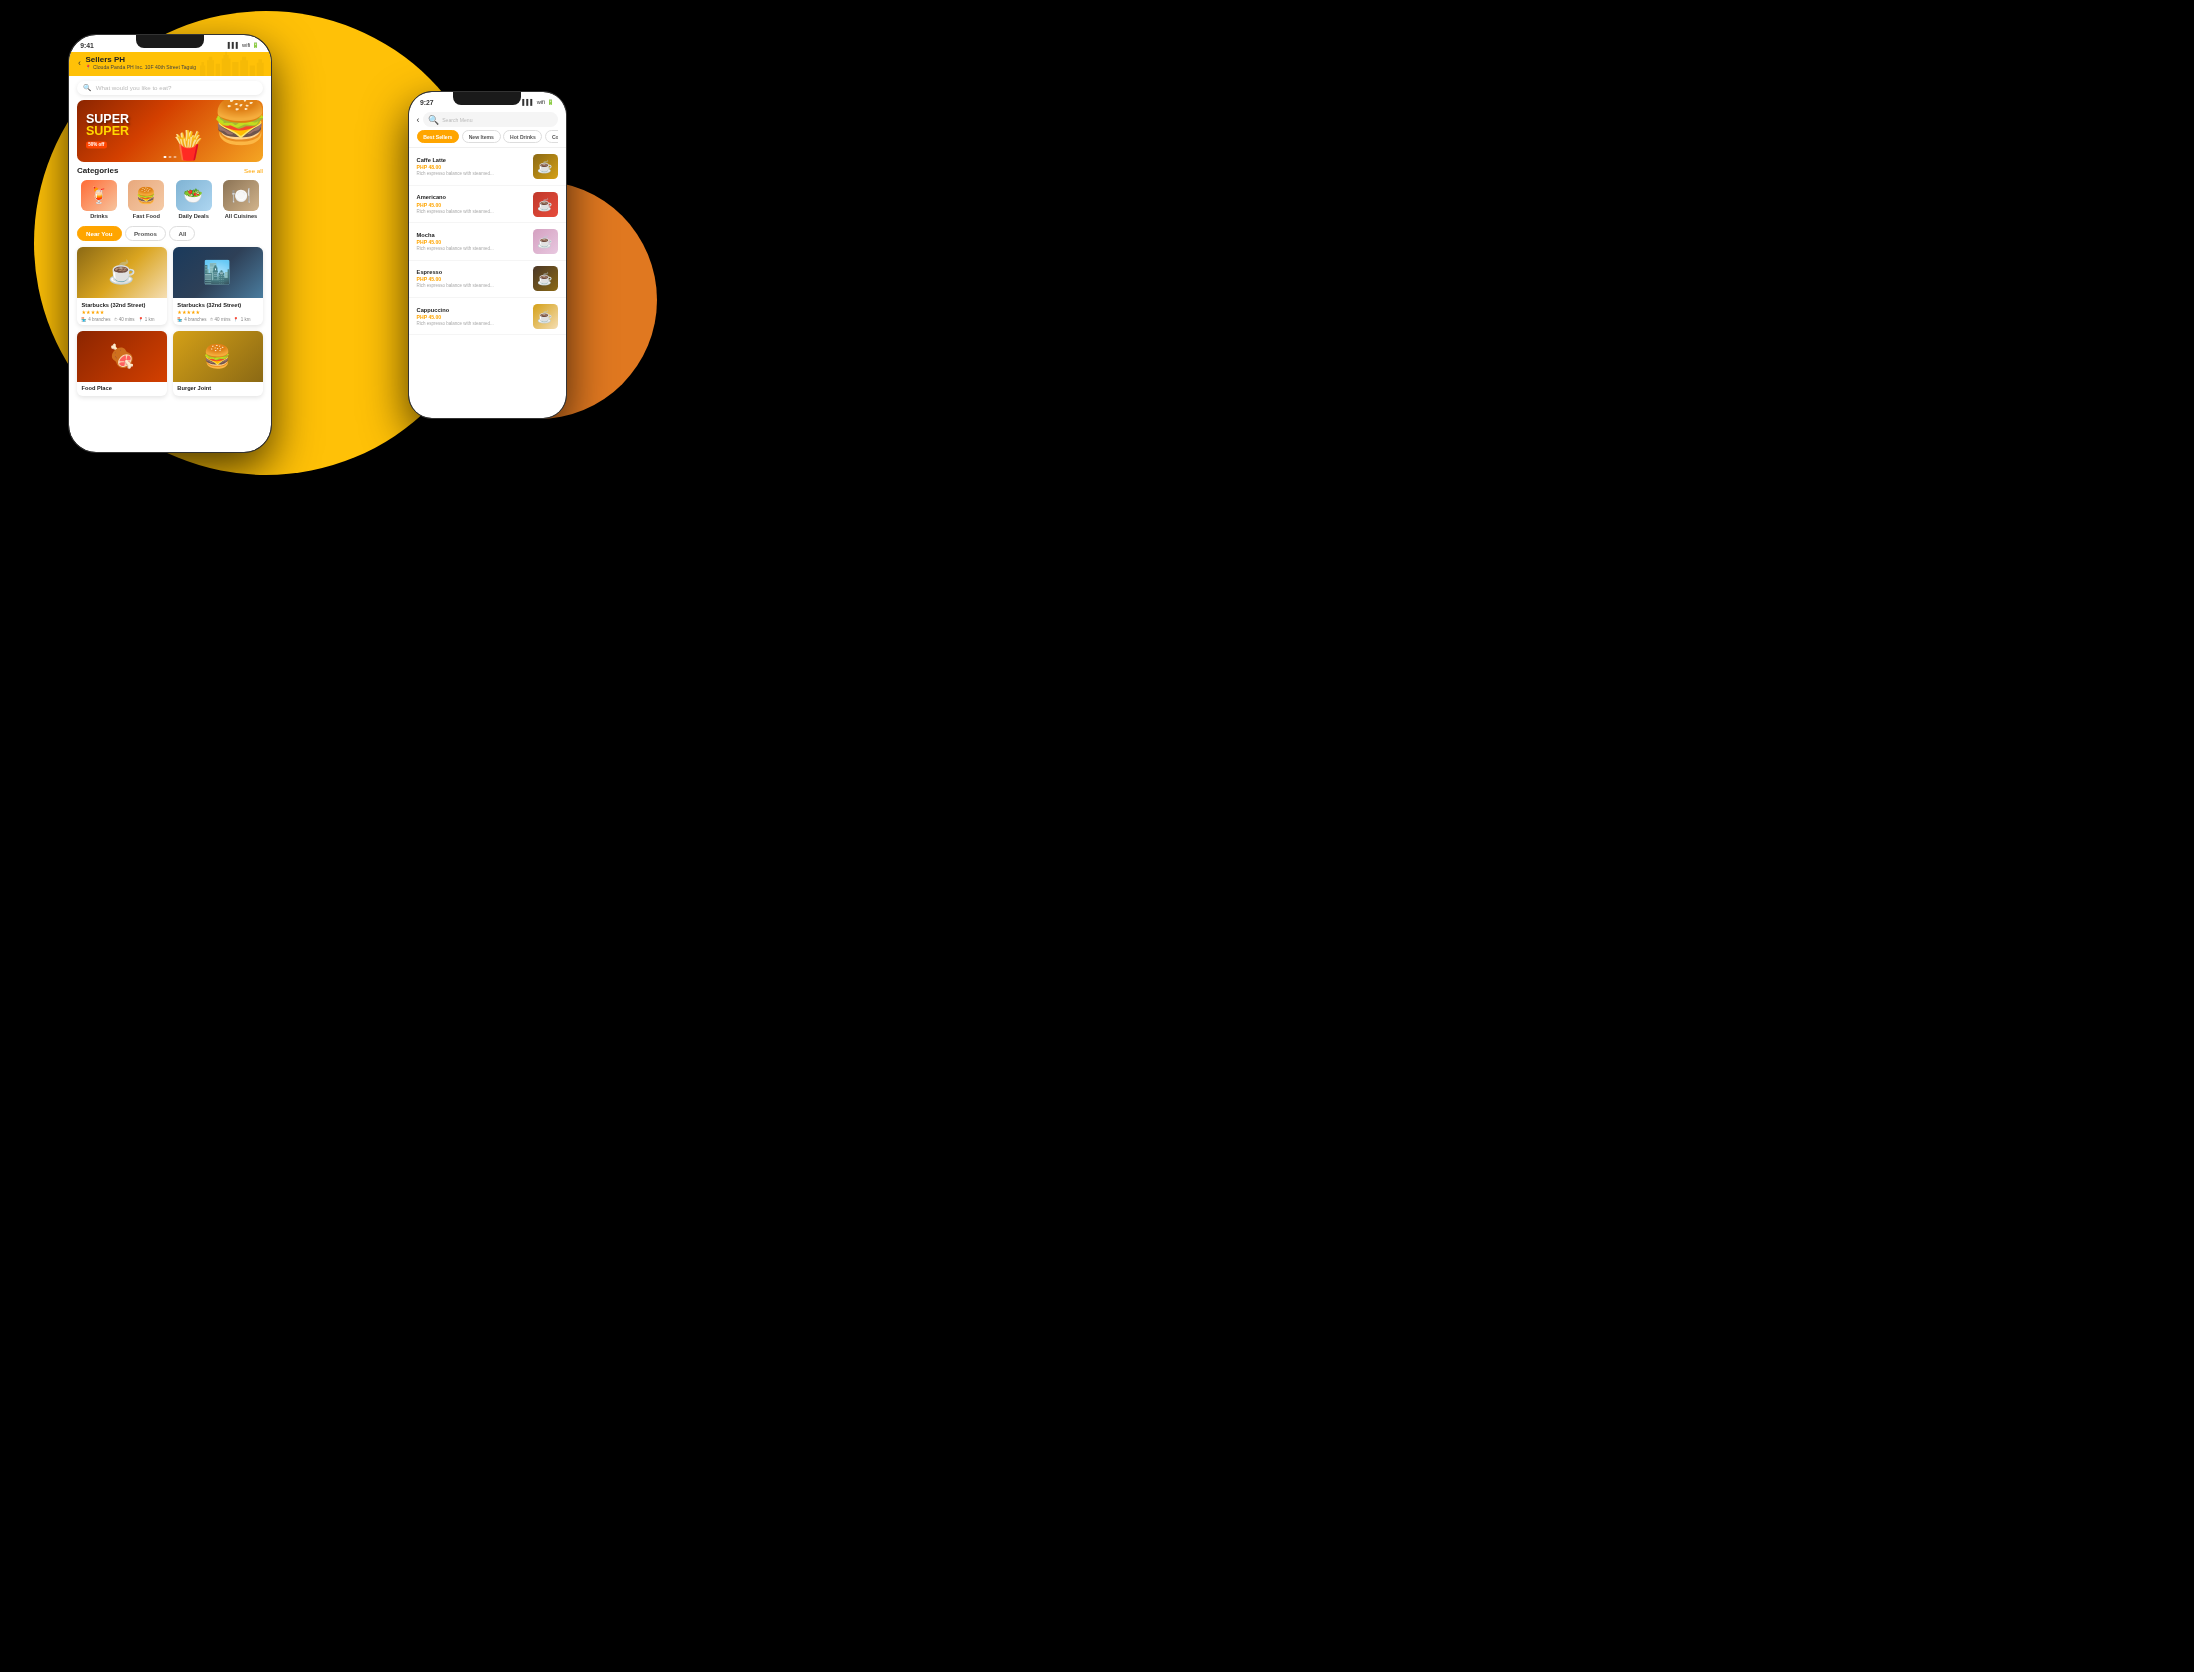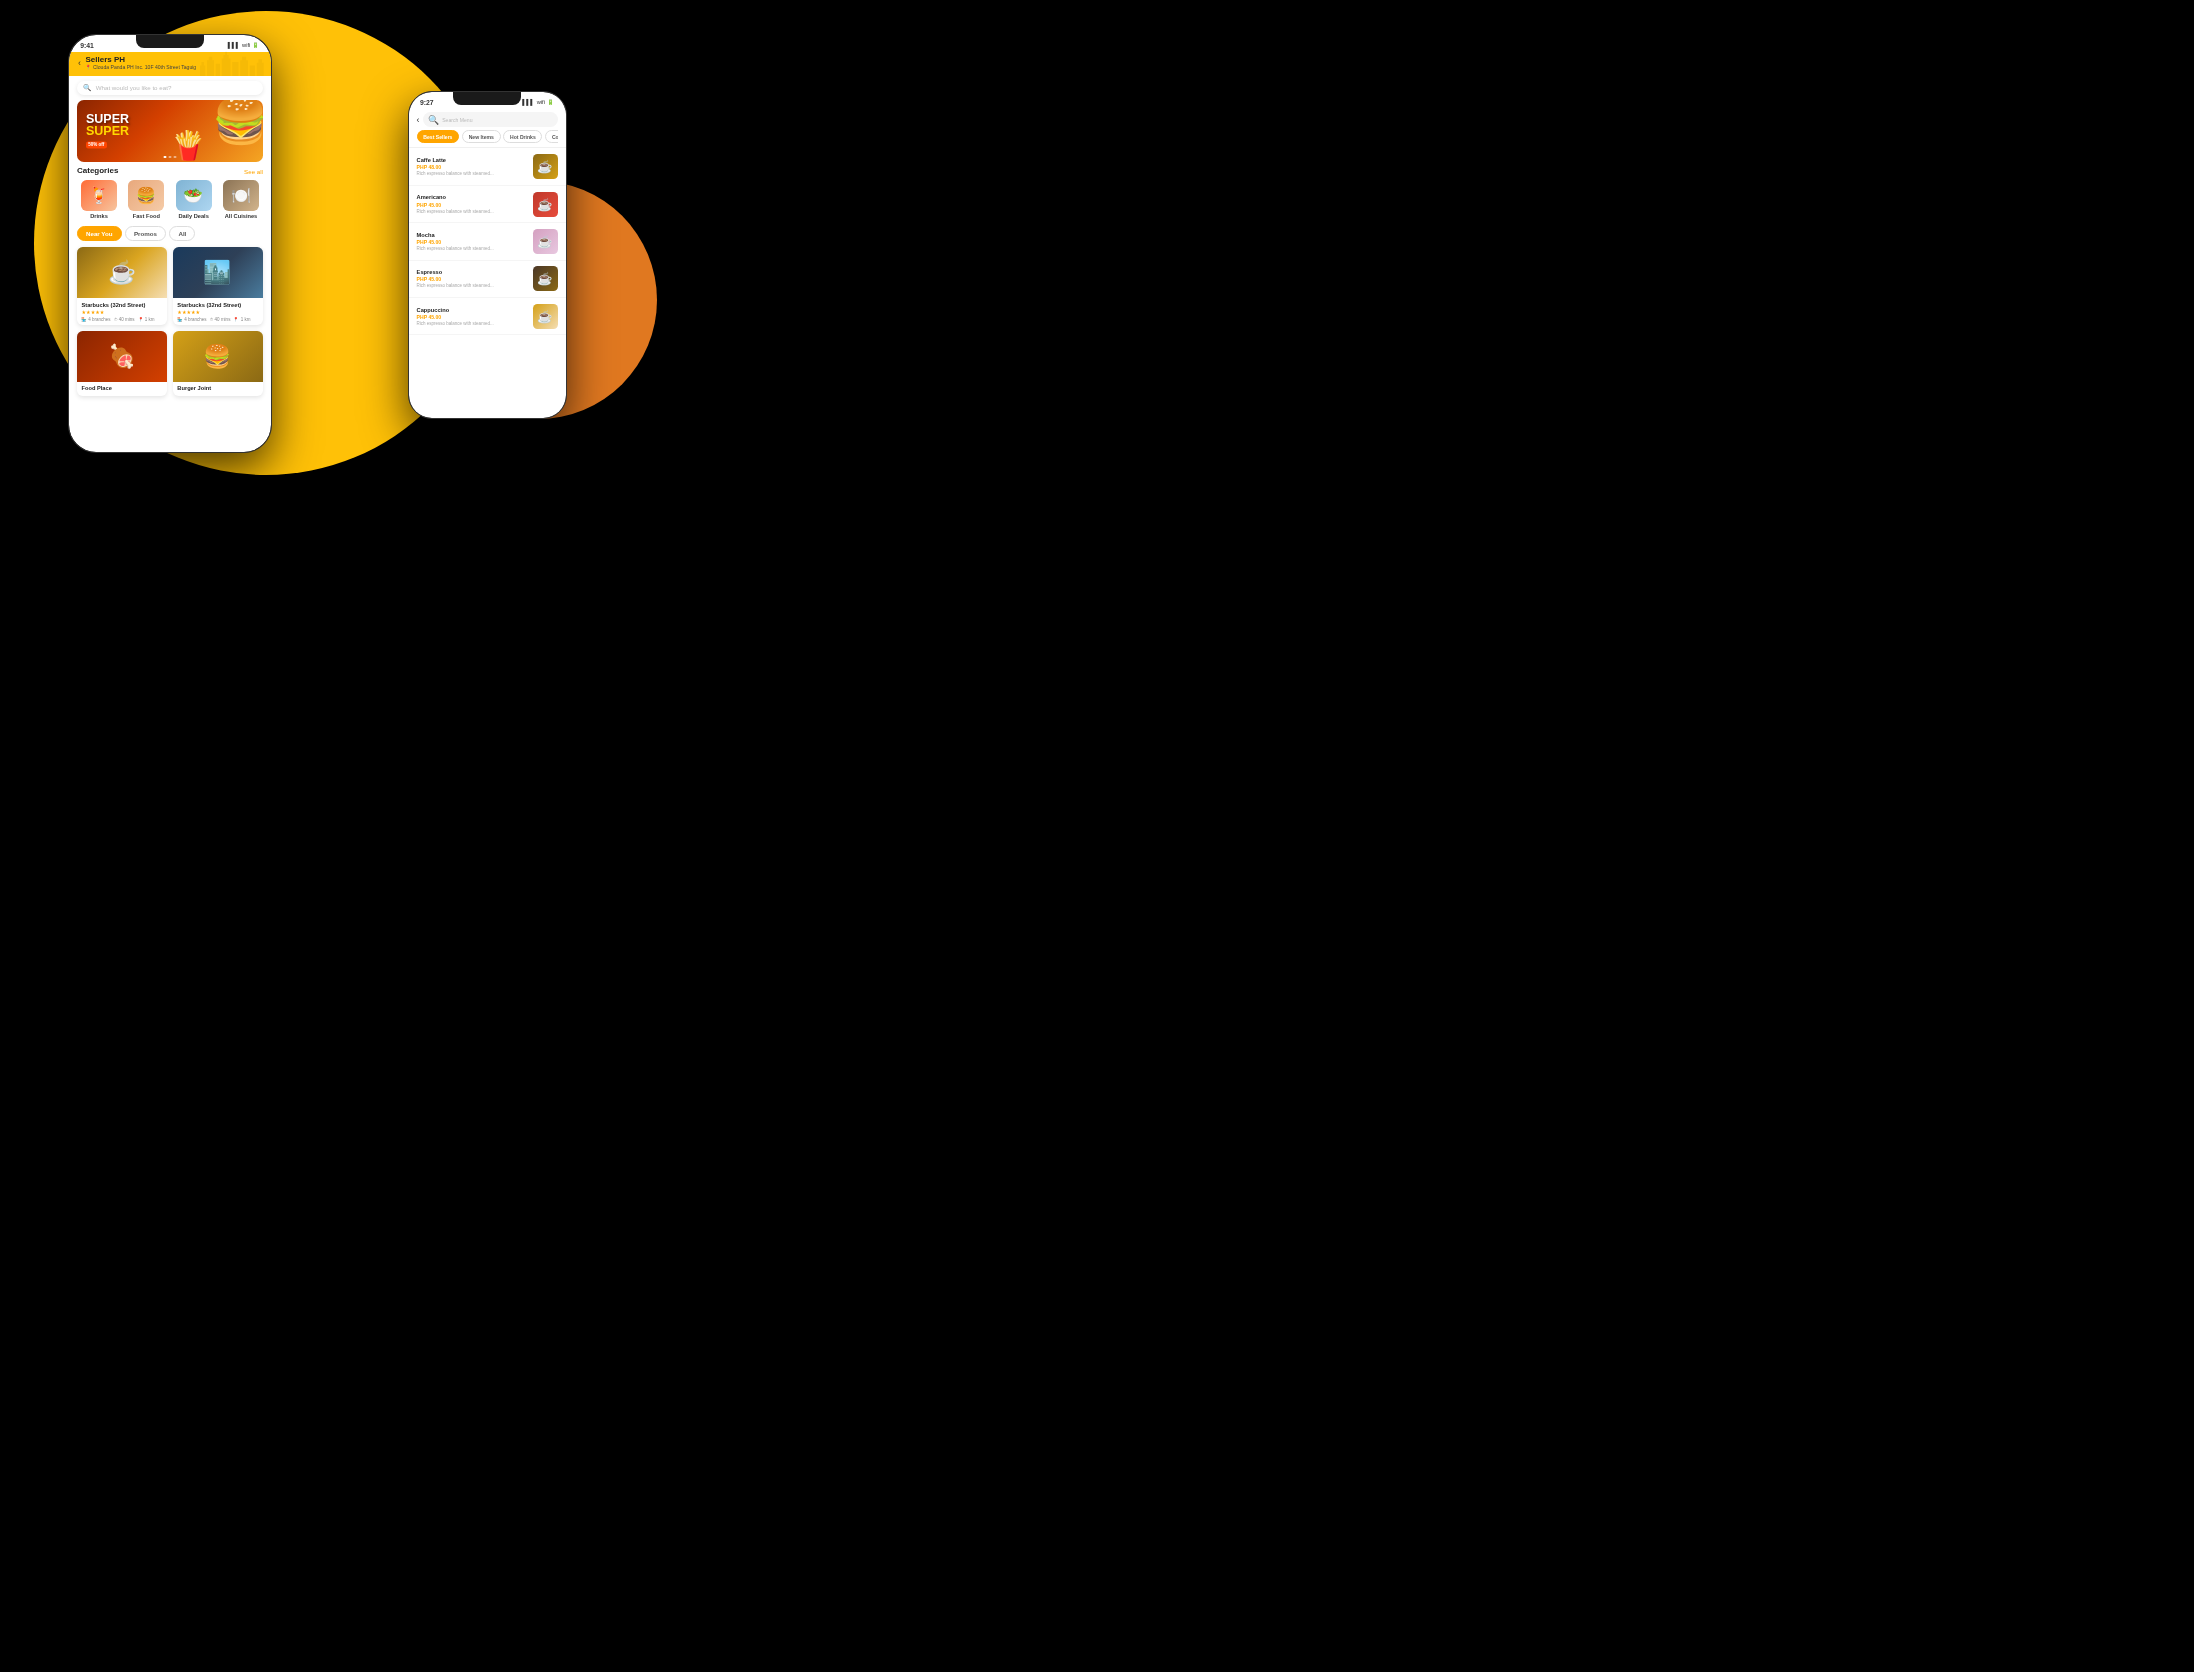--- a/index.html
+++ b/index.html
@@ -225,21 +225,21 @@
     .scroll-content {
       padding: 0 8px;
       overflow-y: auto;
       height: calc(100% - 147px);
     }
 
     
     .section-header {
       display: flex;
       justify-content: space-between;
-      align-items: flex-end;
+      align-items: center;
       margin-bottom: 4.5px;
     }
     .section-title {
       font-size: 8px;
       font-weight: 700;
       color: #222;
     }
     .see-all {
       font-size: 6.2px;
       color: #FFA500;

